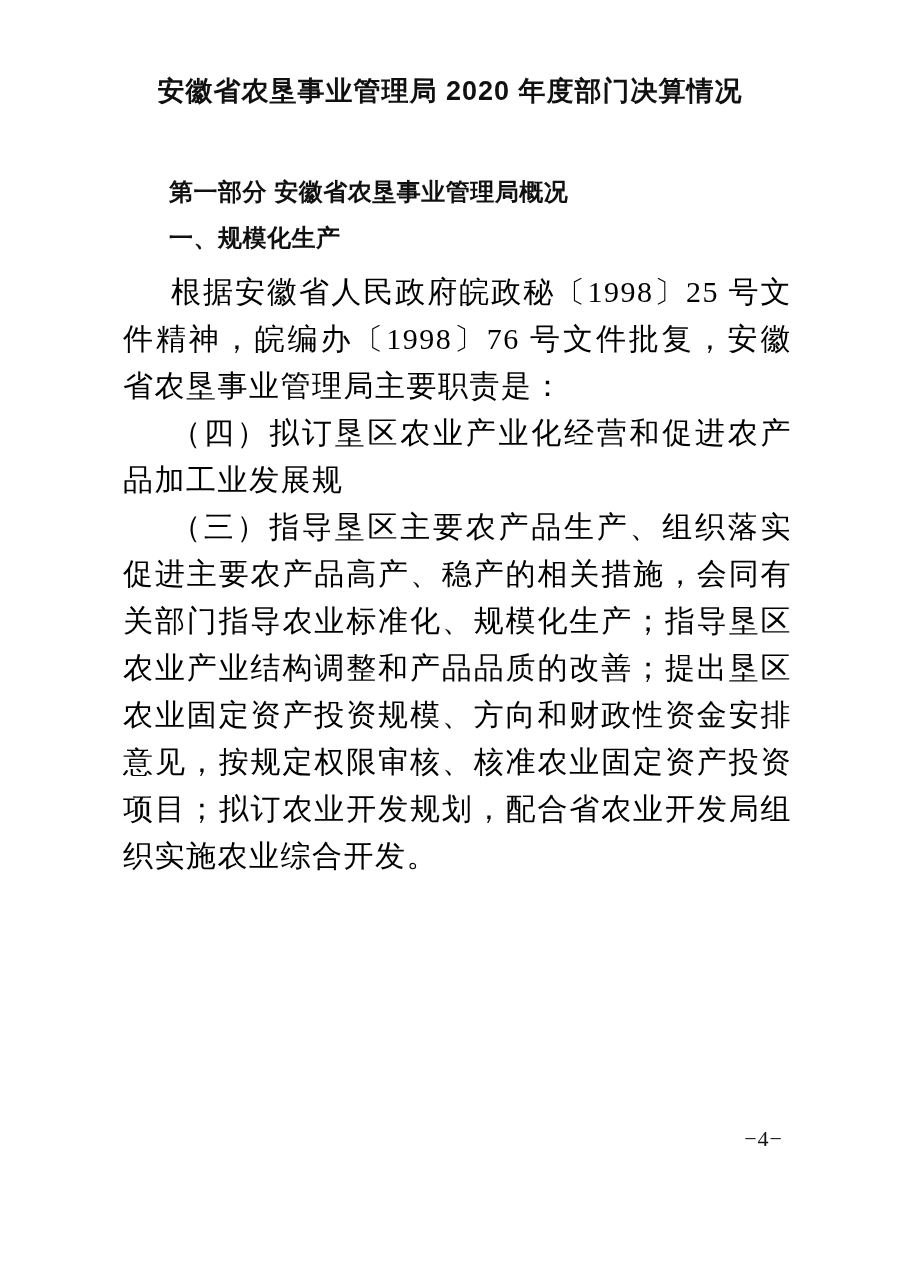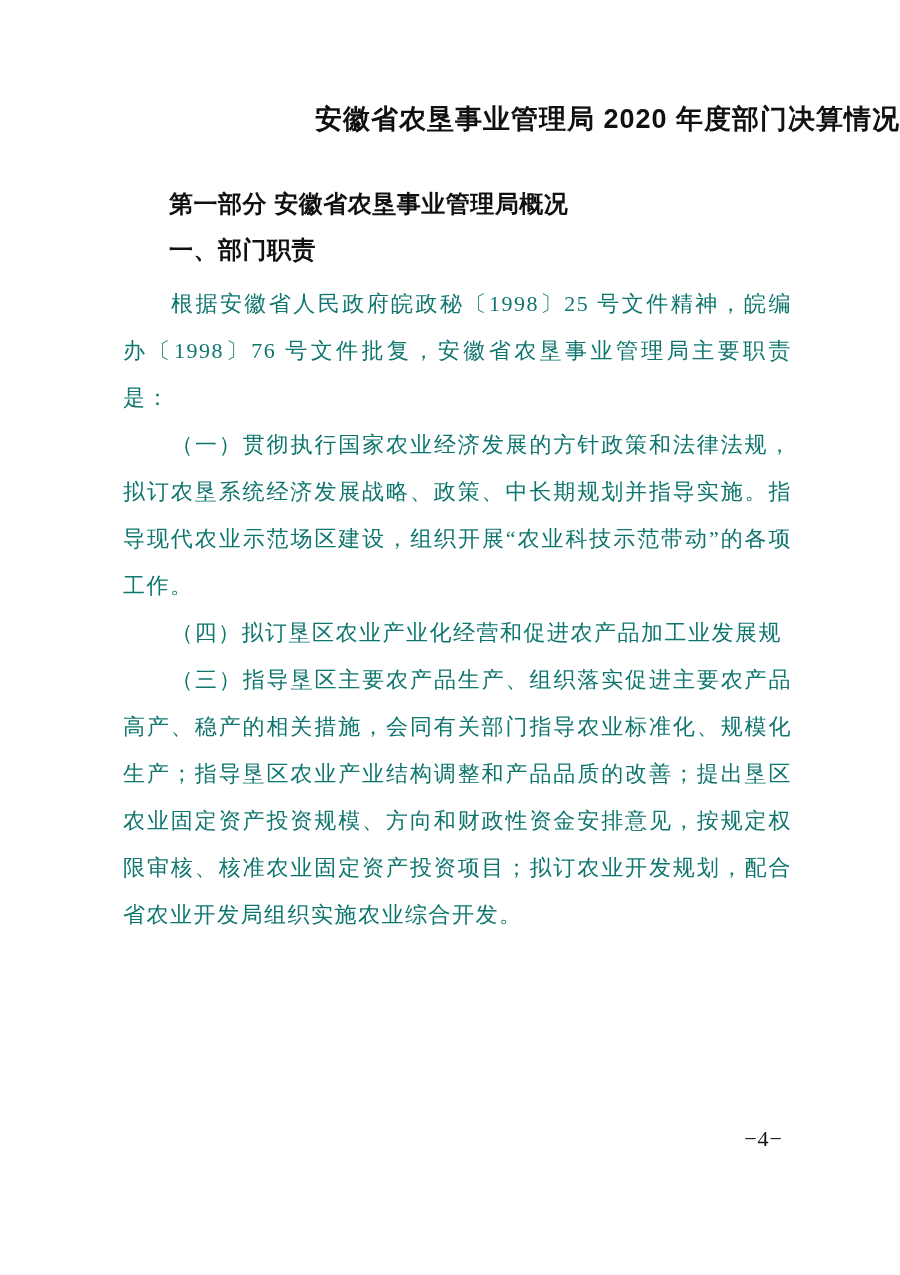--- a/index.html
+++ b/index.html
@@ -13,31 +13,31 @@
     position: relative;
     overflow: hidden;
     color: #141414;
   }
   .page {
     position: absolute;
     inset: 0;
     background: #ffffff;
   }
   .doc-title {
-    margin: 102px 0 0 0;
-    text-align: right;
+    margin: 74px 0 0 0;
+    text-align: center;
     font-family: "Liberation Sans", sans-serif;
     font-weight: 700;
     font-size: 27px;
     line-height: 34px;
     letter-spacing: 1px;
     color: #101010;
   }
   .section-heading {
-    margin: 52px 110px 0 123px;
+    margin: 68px 110px 0 123px;
     padding-left: 46px;
     font-family: "Liberation Sans", sans-serif;
     font-weight: 700;
     font-size: 24px;
     line-height: 32px;
     letter-spacing: 0.5px;
     color: #101010;
   }
   .subsection-heading {
     margin: 14px 110px 0 123px;
@@ -45,26 +45,26 @@
     font-family: "Liberation Sans", sans-serif;
     font-weight: 700;
     font-size: 24px;
     line-height: 32px;
     letter-spacing: 0.5px;
     color: #101010;
   }
   .body-text {
     margin: 14px 108px 0 123px;
     font-family: "Liberation Serif", serif;
-    font-size: 22px;
+    font-size: 30px;
     line-height: 47px;
     letter-spacing: 1.5px;
     text-align: justify;
     text-justify: inter-character;
-    color: #0f766e;
+    color: #000000;
   }
   .para {
     margin: 0;
     text-indent: 48px;
   }
   .page-number {
     position: absolute;
     top: 1126px;
     right: 117px;
     font-family: "Liberation Serif", serif;
@@ -76,24 +76,23 @@
 </style>
 </head>
 <body>
 
 <div class="page">
 
   <div class="doc-title">安徽省农垦事业管理局 2020 年度部门决算情况</div>
 
   <div class="section-heading">第一部分 安徽省农垦事业管理局概况</div>
 
-  <div class="subsection-heading">一、部门职责</div>
+  <div class="subsection-heading">一、规模化生产</div>
 
   <div class="body-text">
     <p class="para">根据安徽省人民政府皖政秘〔1998〕25 号文件精神，皖编办〔1998〕76 号文件批复，安徽省农垦事业管理局主要职责是：</p>
-    <p class="para">（一）贯彻执行国家农业经济发展的方针政策和法律法规，拟订农垦系统经济发展战略、政策、中长期规划并指导实施。指导现代农业示范场区建设，组织开展“农业科技示范带动”的各项工作。</p>
     <p class="para">（四）拟订垦区农业产业化经营和促进农产品加工业发展规</p>
     <p class="para">（三）指导垦区主要农产品生产、组织落实促进主要农产品高产、稳产的相关措施，会同有关部门指导农业标准化、规模化生产；指导垦区农业产业结构调整和产品品质的改善；提出垦区农业固定资产投资规模、方向和财政性资金安排意见，按规定权限审核、核准农业固定资产投资项目；拟订农业开发规划，配合省农业开发局组织实施农业综合开发。</p>
   </div>
 
   <div class="page-number">−4−</div>
 
 </div>
 
 </body></html>

